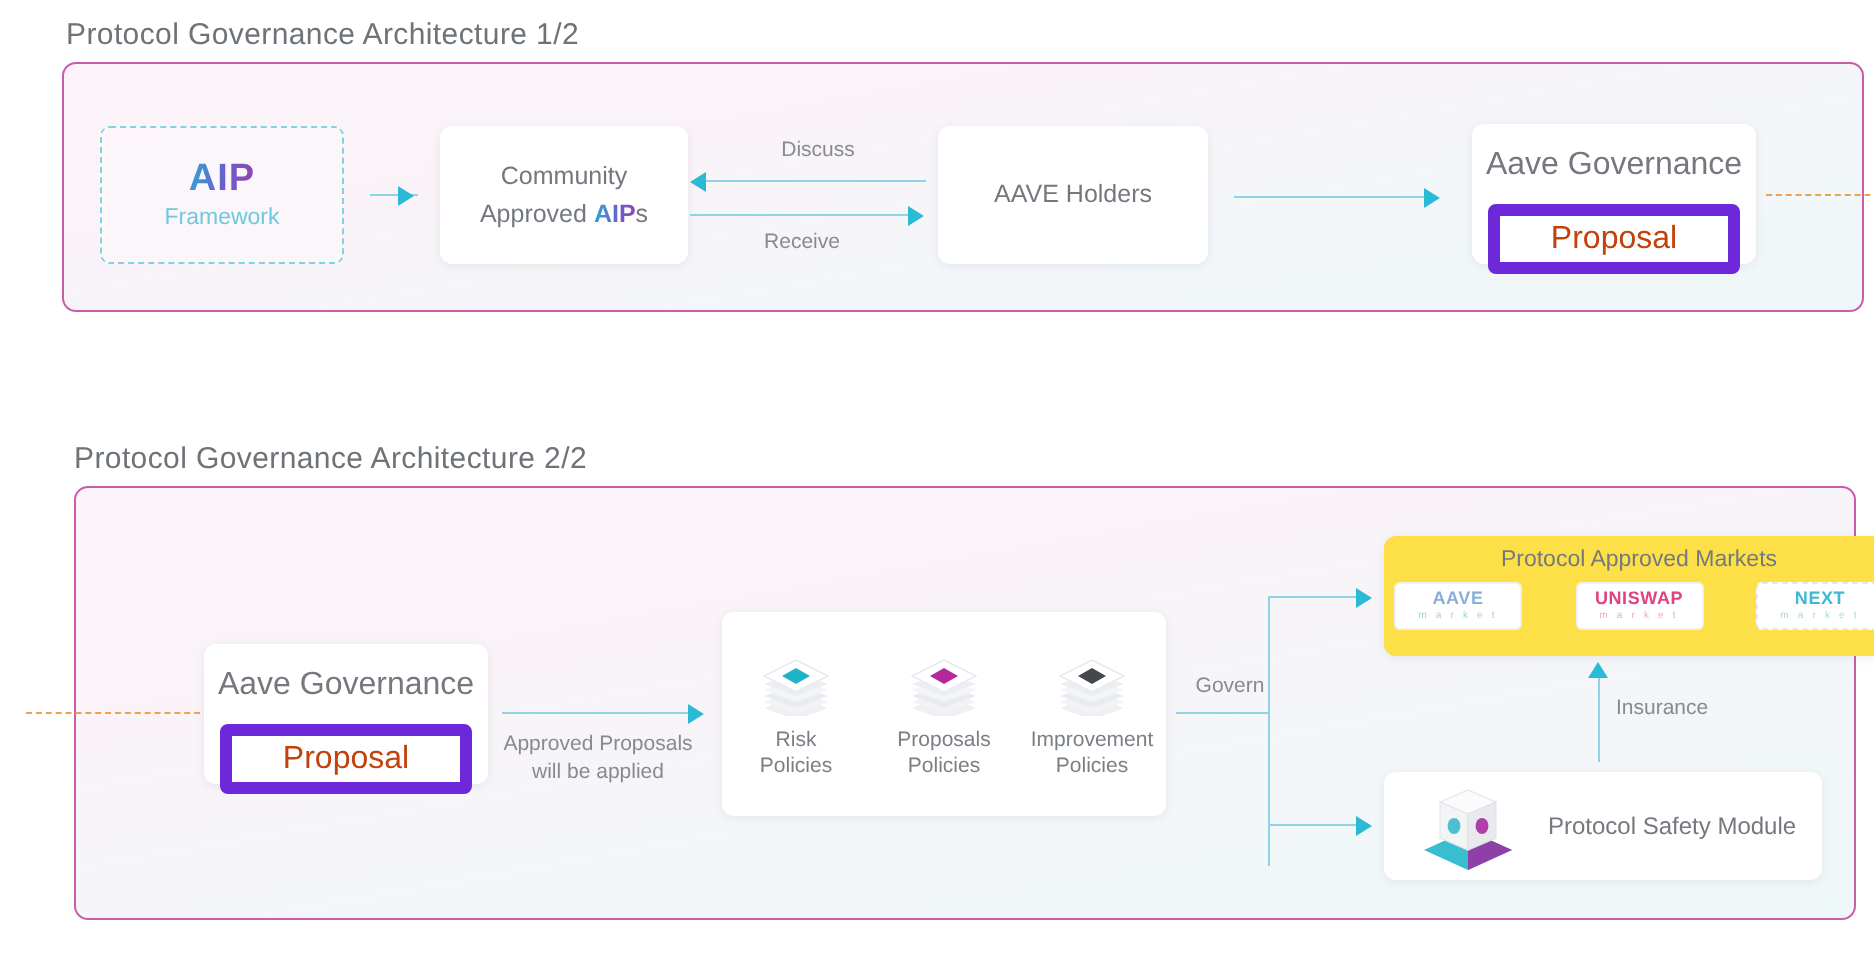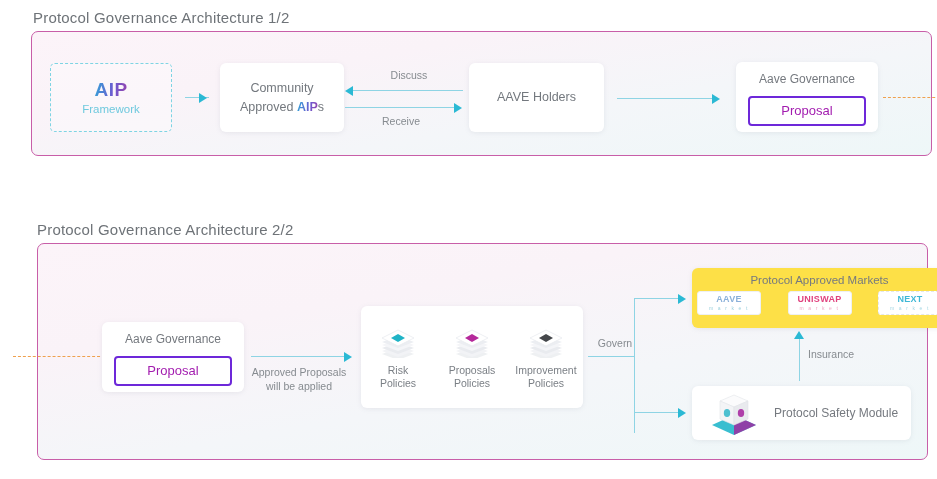--- a/index.html
+++ b/index.html
@@ -77,28 +77,28 @@
   #aave-holders-box{left:456px;top:63px;width:135px;height:69px;}
   #gov-box-1{left:723px;top:62px;width:142px;height:70px;justify-content:flex-start;padding-top:9px;}
 
   .aip-inline{
     background:linear-gradient(100deg,#2ea7d8 0%,#6d5bd0 60%,#9b3fa8 100%);
     -webkit-background-clip:text;background-clip:text;
     -webkit-text-fill-color:transparent;color:#6d5bd0;
     font-weight:bold;
   }
 
-  .gov-label{font-size:12px;color:#75797f;}
+  .gov-label{font-size:16px;color:#75797f;}
   .proposal-btn{
     margin-top:8px;
     width:114px;height:26px;
-    border:2px solid #6d28d9;border-radius:4px;
+    border:6px solid #6d28d9;border-radius:4px;
     background:#fff;
     display:flex;align-items:center;justify-content:center;
-    font-size:13px;color:#a21caf;
+    font-size:16px;color:#c2410c;
   }
 
   
   .hline{position:absolute;height:1.3px;background:#8ed4e4;}
   .vline{position:absolute;width:1.3px;background:#8ed4e4;}
   .arrow-r{
     position:absolute;width:0;height:0;
     border-top:5px solid transparent;border-bottom:5px solid transparent;
     border-left:8px solid #2bb9d4;
   }

